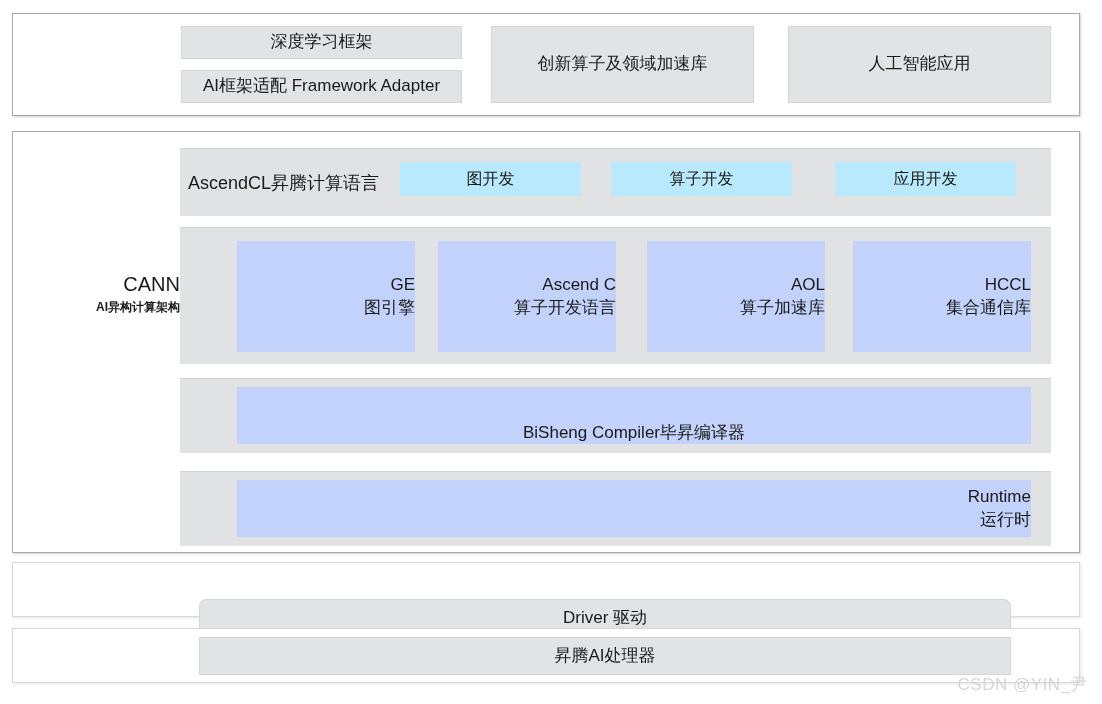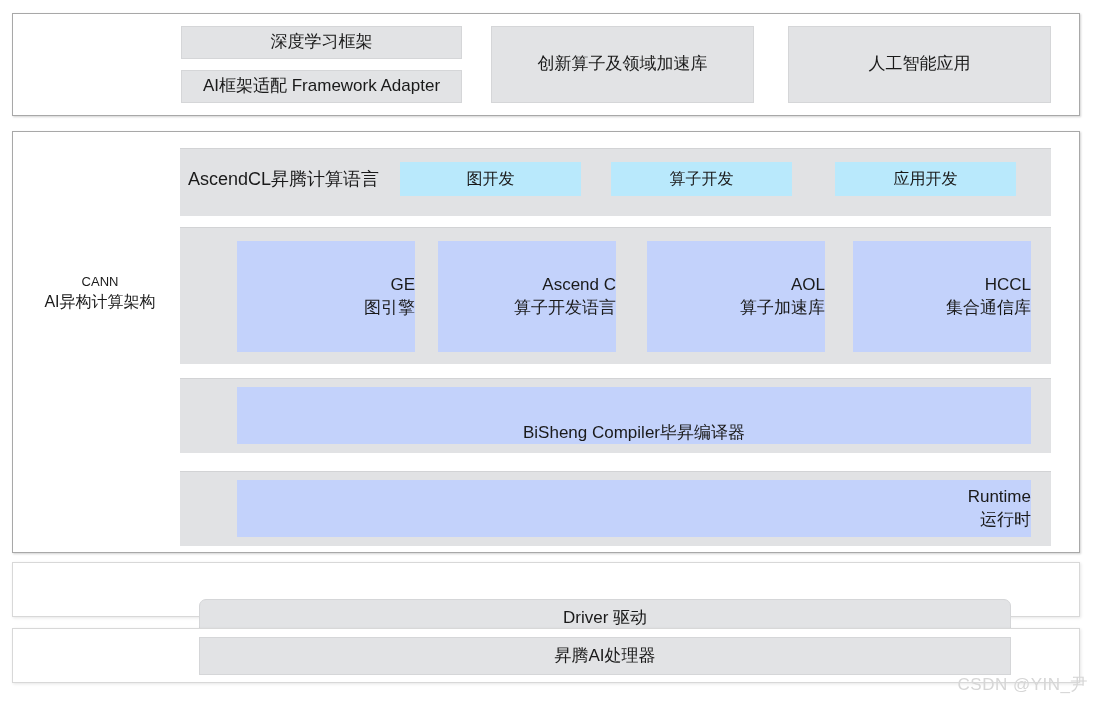--- a/index.html
+++ b/index.html
@@ -67,21 +67,21 @@
     background: #b9e9fc;
   }
   .box-blue {
     background: #c3d2fb;
     align-items: flex-end;
   }
 
   .label-plain {
     position: absolute;
     display: flex;
-    align-items: center;
+    align-items: flex-end;
     justify-content: center;
     text-align: center;
     line-height: 1.38;
   }
   .t16 { font-size: 16px; }
   .t17 { font-size: 17px; }
   .t18 { font-size: 18px; }
 
   .two-line span { display: block; }
 
@@ -118,22 +118,22 @@
   </div>
 
   <div class="box box-grey t17" style="left:788px; top:26px; width:263px; height:77px;">
     <span>人工智能应用</span>
   </div>
 
   <div class="outer outer-strong" style="left:12px; top:131px; width:1068px; height:422px;">
   </div>
 
   <div class="label-plain t18 two-line" style="left:20px; top:265px; width:160px; height:56px; flex-direction:column;">
-    <span style="font-size:13px;">CANN</span>
-    <span style="font-size:16px;">AI异构计算架构</span>
+    <span style="font-size:20px;">CANN</span>
+    <span style="font-size:12px;font-weight:bold;">AI异构计算架构</span>
   </div>
 
   <div class="panel panel-flat" style="left:180px; top:148px; width:871px; height:68px;"></div>
 
   <div class="label-plain t18" style="left:188px; top:162px; width:210px; height:34px; justify-content:flex-start;">
     <span>AscendCL昇腾计算语言</span>
   </div>
 
   <div class="box box-cyan t16" style="left:400px; top:162px; width:181px; height:34px;">
     <span>图开发</span>

